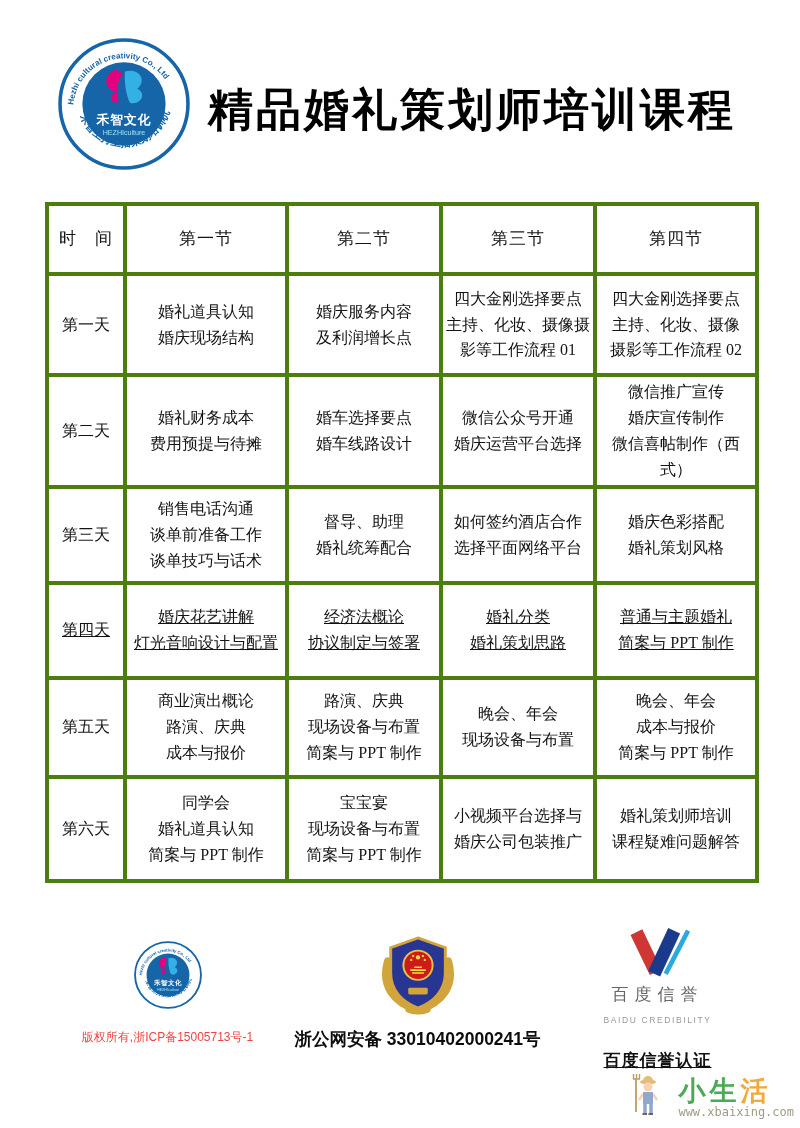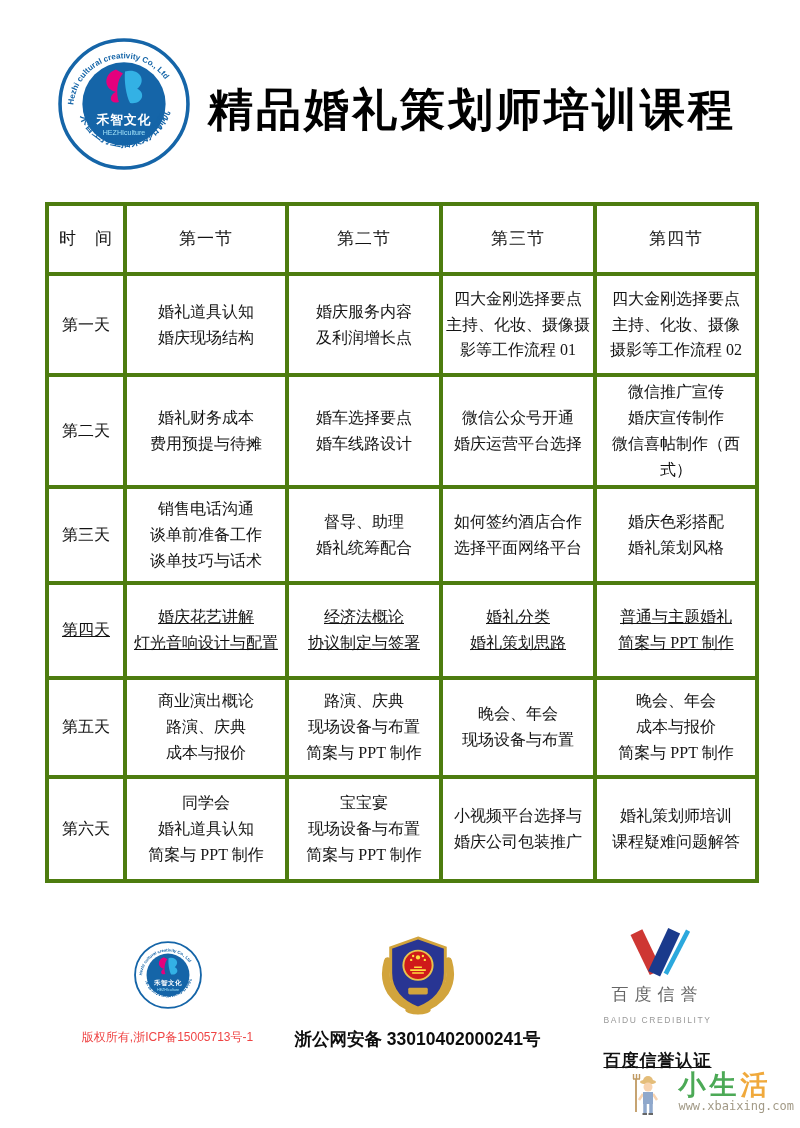--- a/index.html
+++ b/index.html
@@ -35,21 +35,21 @@
   .fcol .icon-area{height:100px;display:flex;flex-direction:column;align-items:center;justify-content:center;}
   .fcol-left{left:60px;width:215px;}
   .fcol-mid{left:290px;width:255px;}
   .fcol-right{left:555px;width:205px;}
   .copyright-text{font-size:12px;color:#ef4444;margin-top:4px;}
   .police-text{font-size:17.5px;font-weight:bold;color:#0d0d0d;margin-top:2px;white-space:nowrap;}
   .baidu-cn{font-size:17px;color:#666;letter-spacing:6px;margin-top:3px;}
   .baidu-en{font-size:8.5px;color:#999;letter-spacing:1.6px;margin-top:9px;}
   .baidu-cert{font-size:17px;color:#111;font-weight:bold;margin-top:24px;letter-spacing:1px;text-decoration:underline;}
   
-  .watermark{position:absolute;right:6px;top:1072px;display:flex;gap:18px;}
+  .watermark{position:absolute;right:6px;top:1072px;display:flex;align-items:flex-end;gap:18px;}
   .wm-col{display:flex;flex-direction:column;align-items:flex-start;line-height:1;}
   .wm-big{font-size:27px;font-weight:bold;font-family:"Liberation Sans","DejaVu Sans",sans-serif;letter-spacing:4px;}
   .wm-green{color:#4ca956;} .wm-orange{color:#f0a93c;}
   .wm-url{font-size:12px;color:#a29a87;font-family:"DejaVu Sans Mono",monospace;margin-top:1px;}
 </style>
 </head>
 <body>
 
 <div class="page">
 

